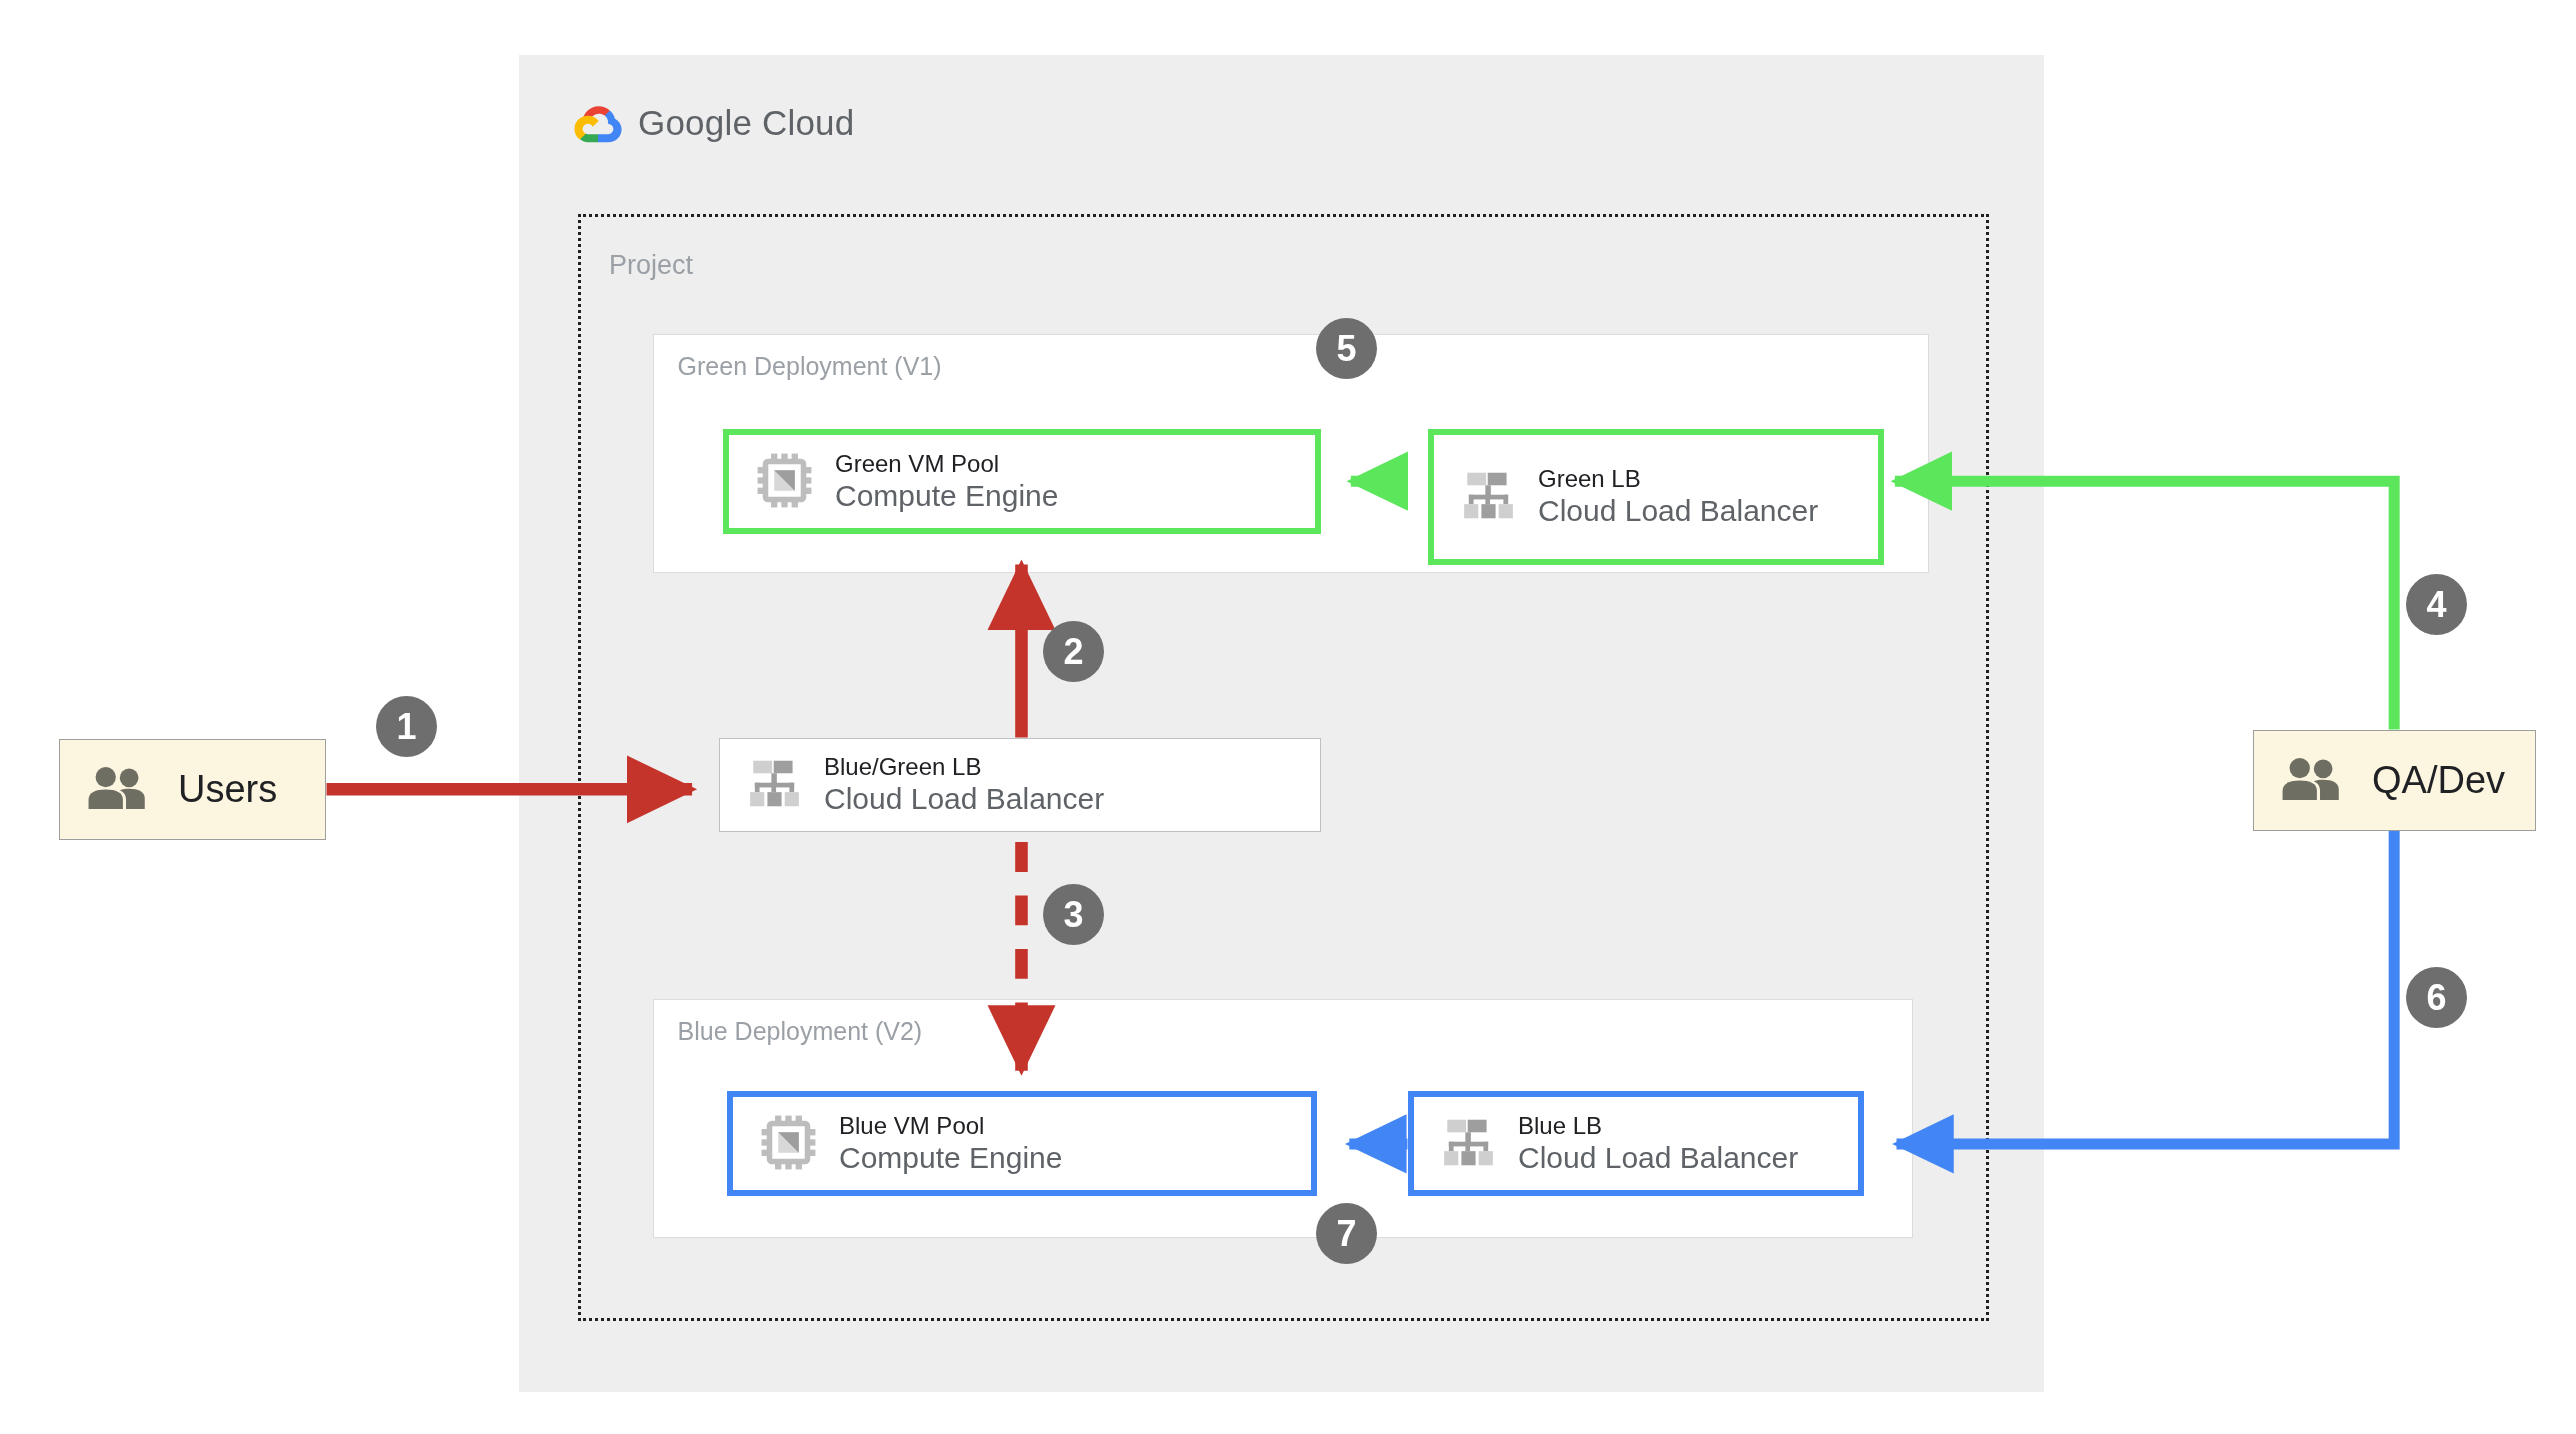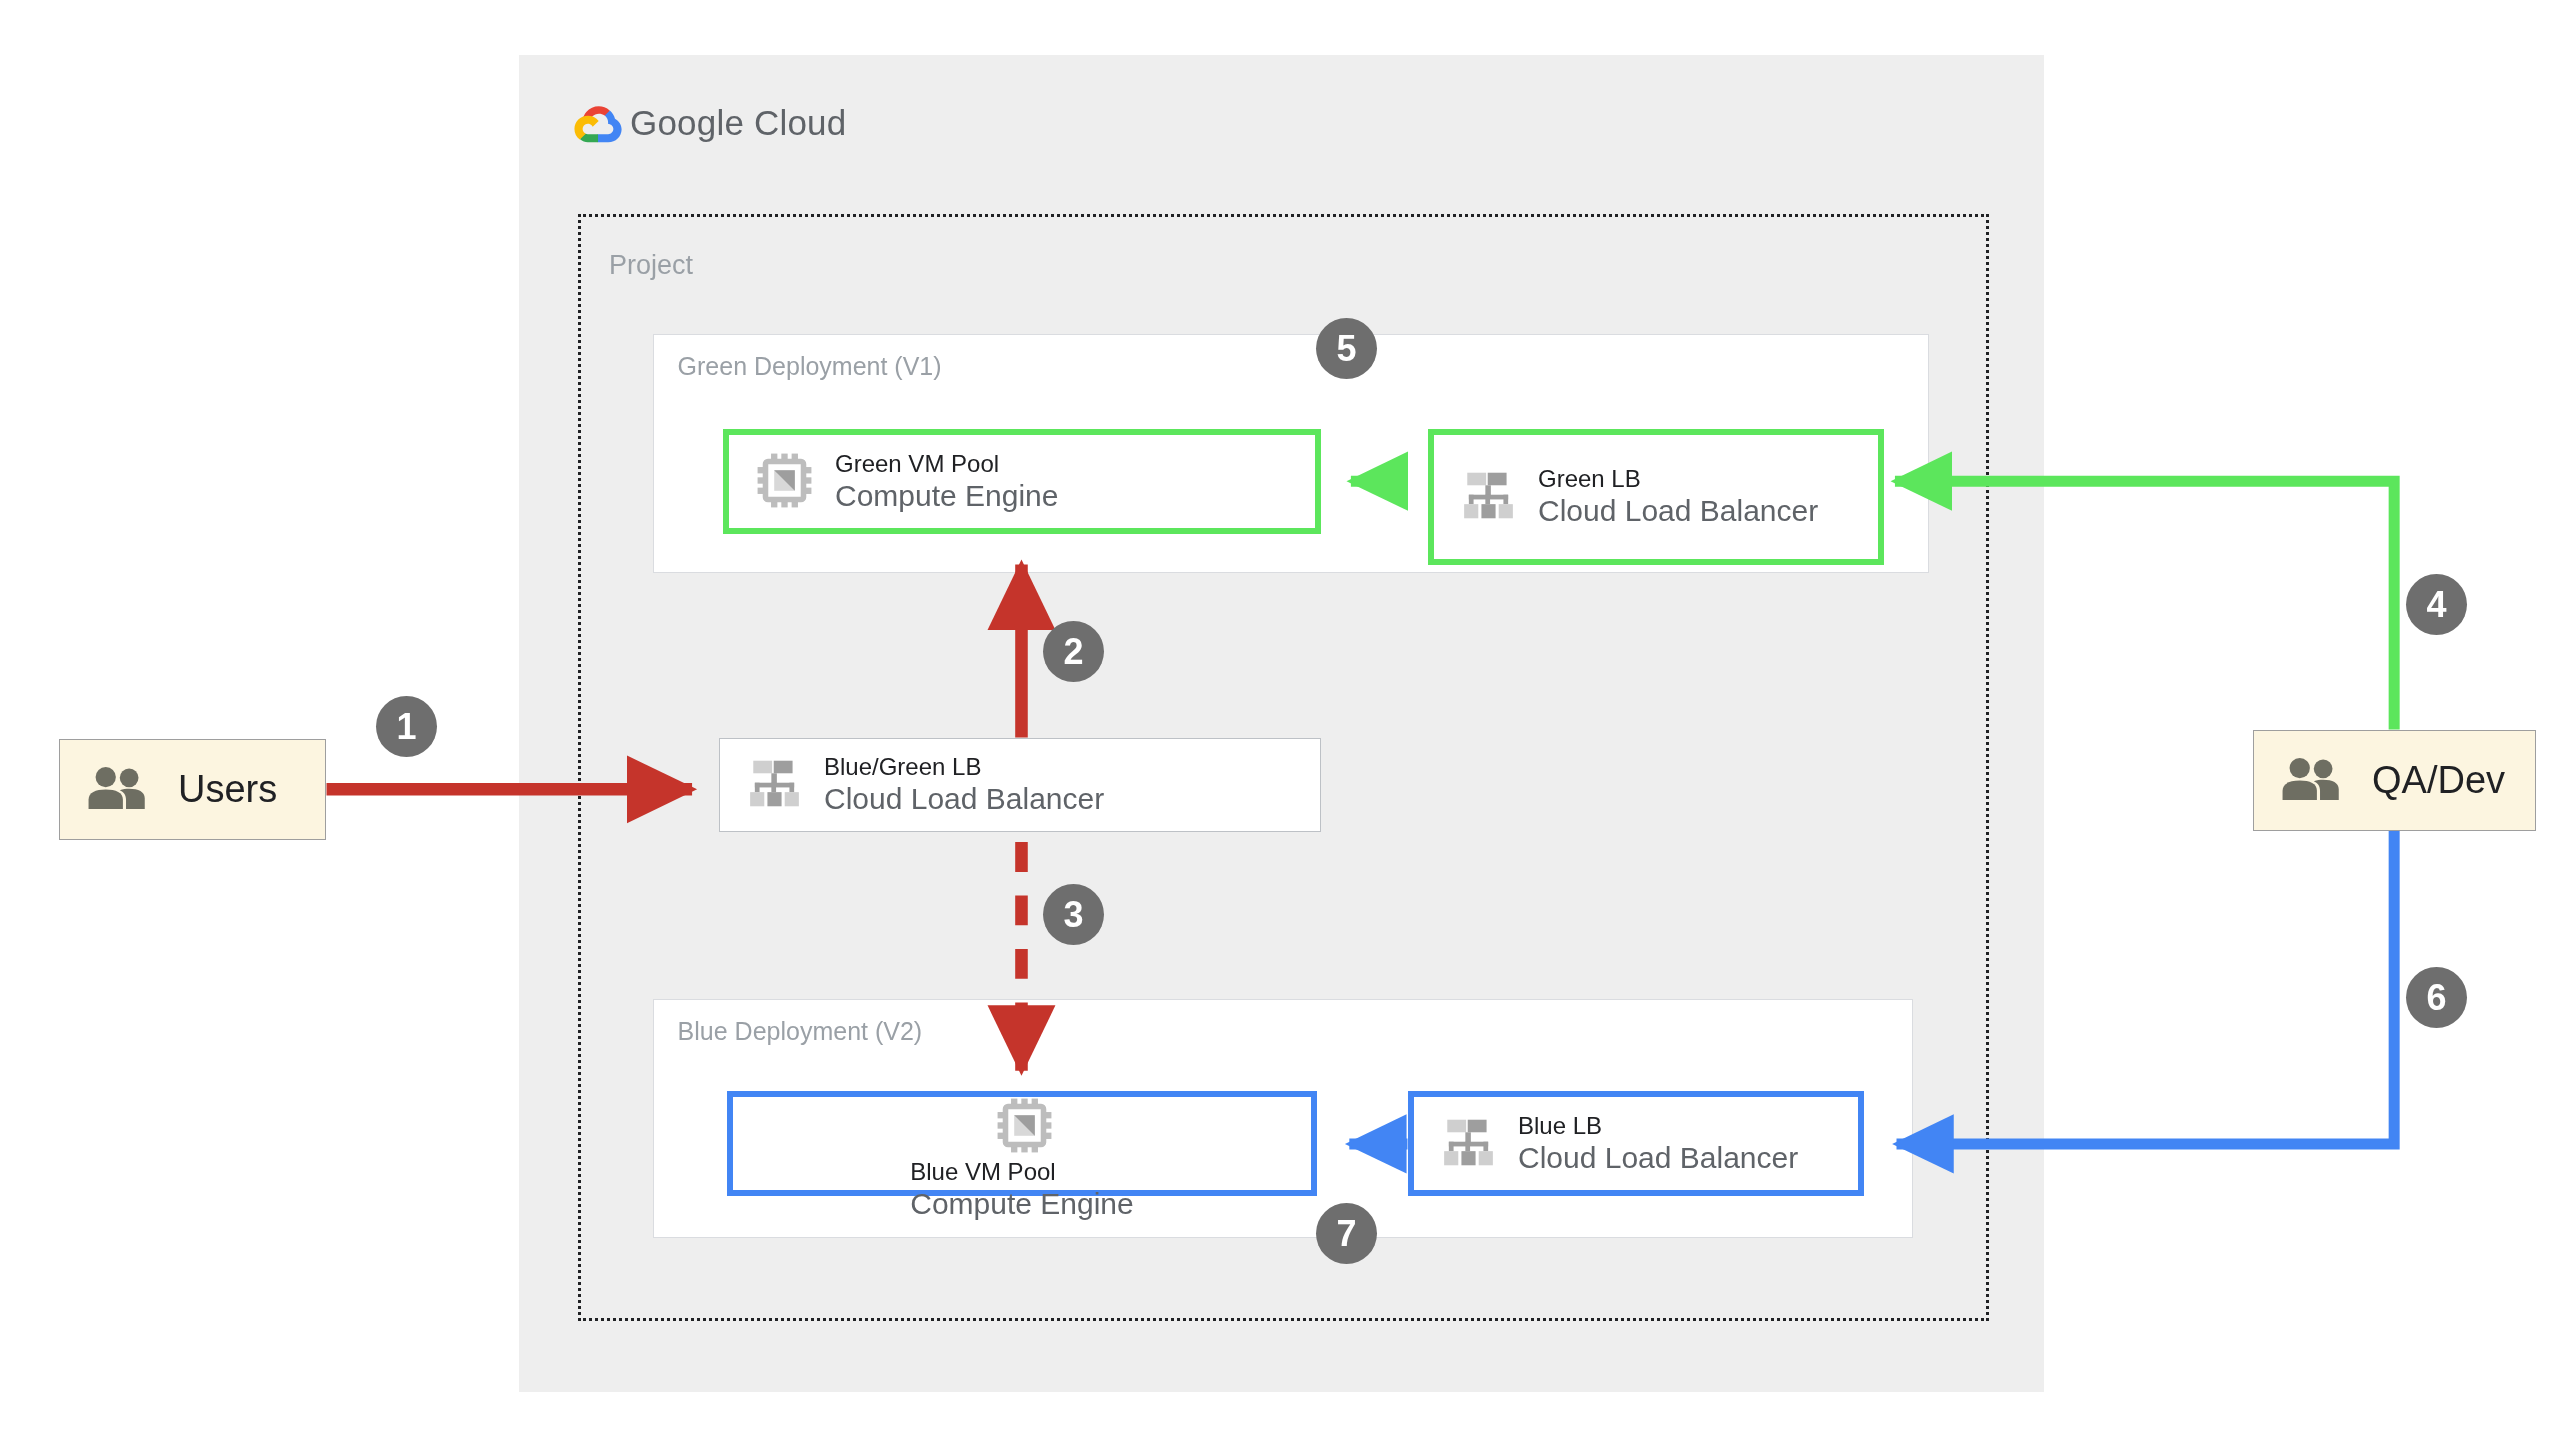--- a/index.html
+++ b/index.html
@@ -10,21 +10,21 @@
   }
   .canvas{position:absolute;inset:0;}
 
   
   .gcp-panel{
     position:absolute;left:519px;top:55px;width:1525px;height:1337px;
     background:#eeeeee;
   }
   .gcp-header{
     position:absolute;left:574px;top:101px;
-    display:flex;align-items:center;gap:6px;
+    display:flex;align-items:center;gap:14px;
   }
   .gcp-logo{width:50px;height:44px;display:block;}
   .gcp-wordmark{
     font-size:35px;color:#5f6368;letter-spacing:0.2px;white-space:nowrap;
   }
   .gcp-wordmark b{font-weight:400;}
 
   .project-box{
     position:absolute;left:578px;top:214px;width:1405px;height:1101px;
     border:3.1px dotted #202124;
@@ -54,21 +54,21 @@
   .node .t1{font-size:24px;color:#202124;line-height:1.22;white-space:nowrap;}
   .node .t2{font-size:30px;color:#5f6368;line-height:1.22;white-space:nowrap;}
 
   .node-green{border:6.3px solid #5ce65c;}
   .node-blue{border:6.3px solid #4285f4;}
   .node-plain{border:1.6px solid #bdc1c6;}
 
   #green-vm{left:723px;top:429px;width:598px;height:105px;}
   #green-lb{left:1428px;top:429px;width:456px;height:136px;}
   #bluegreen-lb{left:719px;top:738px;width:602px;height:94px;}
-  #blue-vm{left:727px;top:1091px;width:590px;height:105px;flex-direction:column;}
+  #blue-vm{left:727px;top:1091px;width:590px;height:105px;}
   #blue-lb{left:1408px;top:1091px;width:456px;height:105px;}
 
   
   .actor{
     position:absolute;background:#fcf5e0;border:1.6px solid #9e9e9e;
     display:flex;align-items:center;box-sizing:border-box;
   }
   .actor .ic{flex:0 0 auto;margin-left:27px;margin-right:27px;}
   .actor .lbl{font-size:38px;color:#202124;white-space:nowrap;}
   #users-actor{left:59px;top:739px;width:267px;height:101px;}

